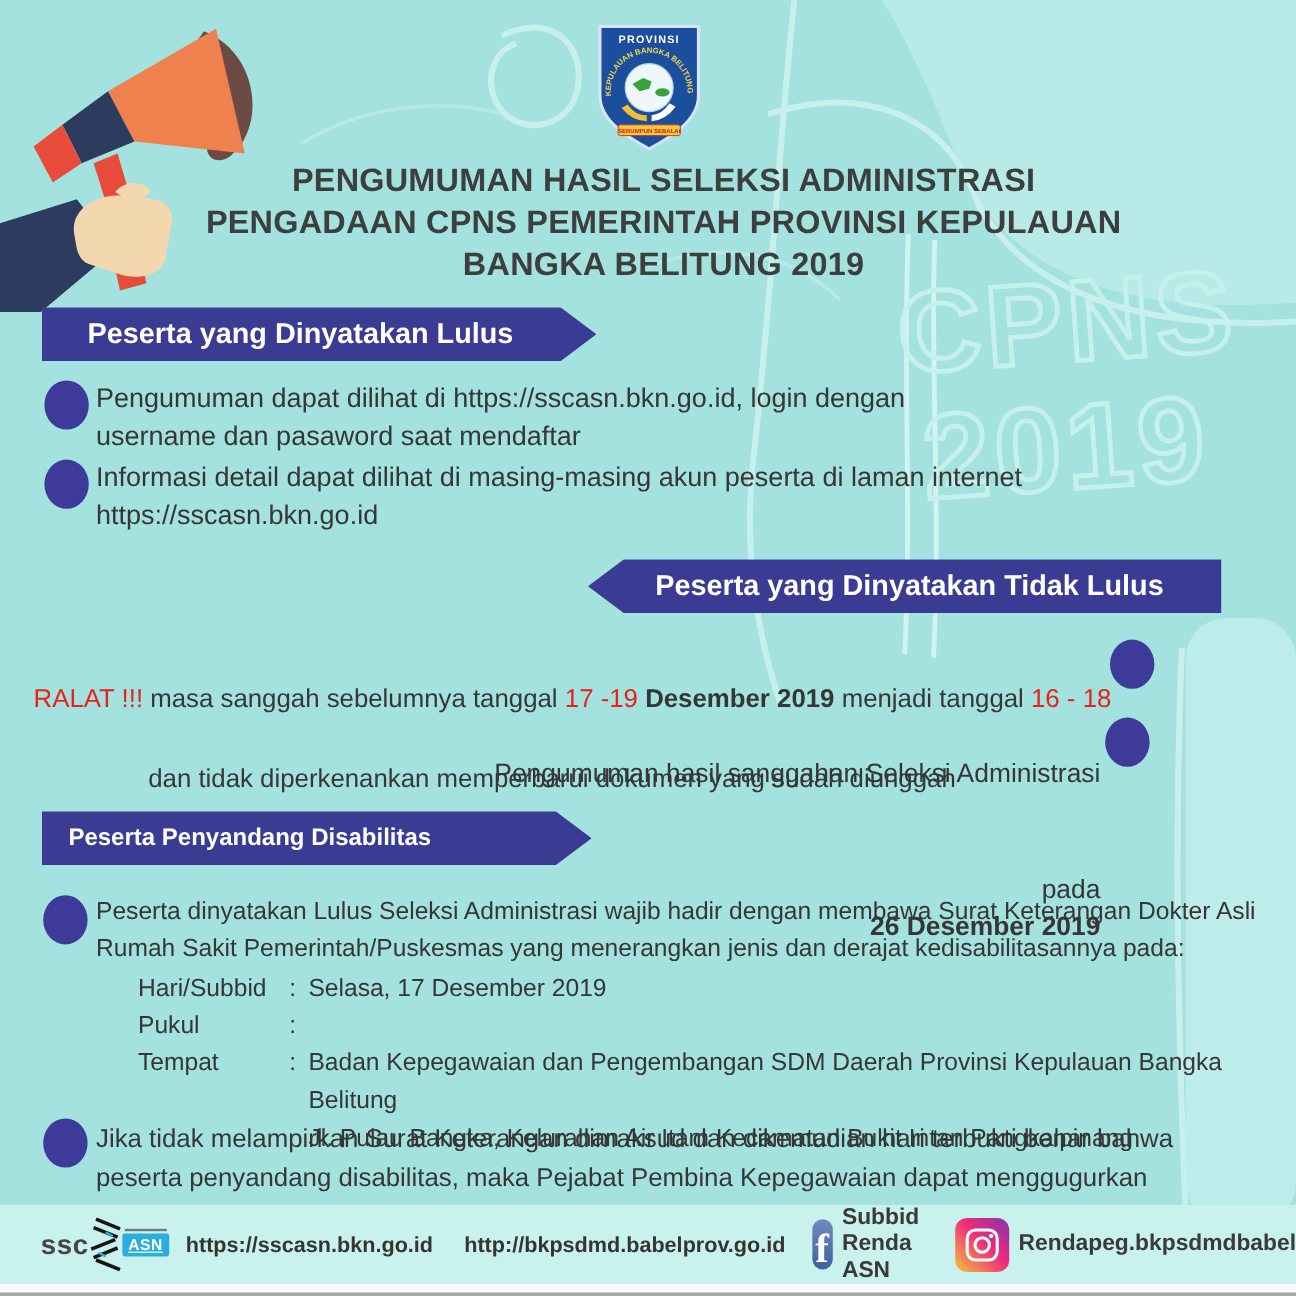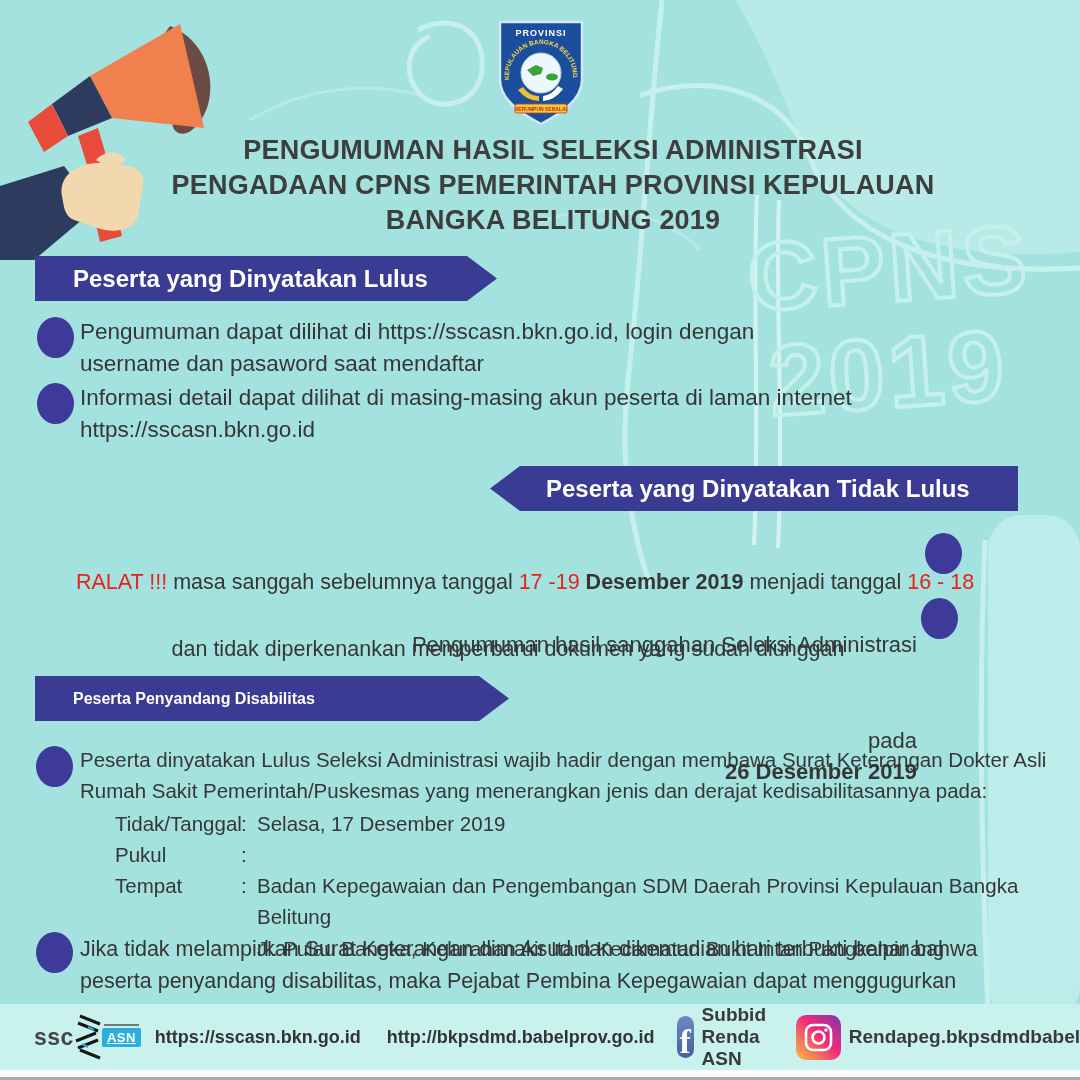--- a/index.html
+++ b/index.html
@@ -17,36 +17,36 @@
   }
   
   .banner{
     position:absolute;height:45px;background:#3a3b93;color:#ffffff;
     font-weight:bold;display:flex;align-items:center;z-index:3;
   }
   #banner-lulus{left:35px;top:256px;width:424px;font-size:24px;padding-left:38px;
     clip-path:polygon(0 0,calc(100% - 30px) 0,100% 50%,calc(100% - 30px) 100%,0 100%);}
   #banner-tidak-lulus{left:490px;top:466px;width:472px;font-size:24px;padding-left:56px;
     clip-path:polygon(30px 0,100% 0,100% 100%,30px 100%,0 50%);}
-  #banner-disabilitas{left:35px;top:676px;width:436px;font-size:16px;padding-left:38px;
+  #banner-disabilitas{left:35px;top:676px;width:436px;font-size:20px;padding-left:22px;
     clip-path:polygon(0 0,calc(100% - 30px) 0,100% 50%,calc(100% - 30px) 100%,0 100%);}
   
   .dot{position:absolute;width:37px;height:41px;background:#3d3a99;border-radius:50%;z-index:3;}
   #dot-1{left:37px;top:317px;}
   #dot-2{left:37px;top:383px;}
   #dot-r1{left:925px;top:533px;}
   #dot-r2{left:921px;top:598px;}
   #dot-3{left:36px;top:746px;}
   #dot-4{left:36px;top:932px;}
   
   .body-text{position:absolute;color:#363636;white-space:pre-line;z-index:3;}
   #bullet-text-1{left:80px;top:316px;font-size:22.5px;line-height:1.42;}
   #bullet-text-2{left:80px;top:382px;font-size:22.5px;line-height:1.42;}
   #ralat-paragraph{left:28px;top:533px;width:864px;text-align:center;
-    font-size:21.5px;line-height:1.55;margin-left:48px;}
+    font-size:21.5px;line-height:1.55;}
   #ralat-paragraph .line{white-space:nowrap;}
   .red{color:#e8221a;}
   .bold{font-weight:bold;}
   #sanggahan{top:597px;right:163px;text-align:right;font-size:22px;line-height:1.45;}
   #disab-text-1{left:80px;top:745px;font-size:20.5px;line-height:1.5;}
   #disab-details{left:115px;top:808px;font-size:20.5px;line-height:1.52;color:#363636;z-index:3;}
   .drow{display:flex;}
   .dlabel{width:126px;flex:0 0 126px;}
   .dsep{width:16px;flex:0 0 16px;}
   #disab-text-2{left:80px;top:933px;font-size:21.5px;line-height:1.5;}
@@ -170,21 +170,21 @@
 
   <div id="banner-disabilitas" class="banner">
     <span>Peserta Penyandang Disabilitas</span>
   </div>
   <div id="dot-3" class="dot"></div>
   <div id="disab-text-1" class="body-text">Peserta  dinyatakan Lulus Seleksi Administrasi wajib hadir dengan membawa Surat Keterangan Dokter Asli
 Rumah Sakit Pemerintah/Puskesmas yang menerangkan jenis dan derajat kedisabilitasannya pada:</div>
 
   <div id="disab-details" class="abs">
     <div class="drow">
-      <span class="dlabel">Tidak/Tanggal</span>
+      <span class="dlabel">Hari/Subbid</span>
       <span class="dsep">:</span>
       <span>Selasa, 17 Desember 2019</span>
     </div>
     <div class="drow">
       <span class="dlabel">Pukul</span>
       <span class="dsep">:</span>
     </div>
     <div class="drow">
       <span class="dlabel">Tempat</span>
       <span class="dsep">:</span>

